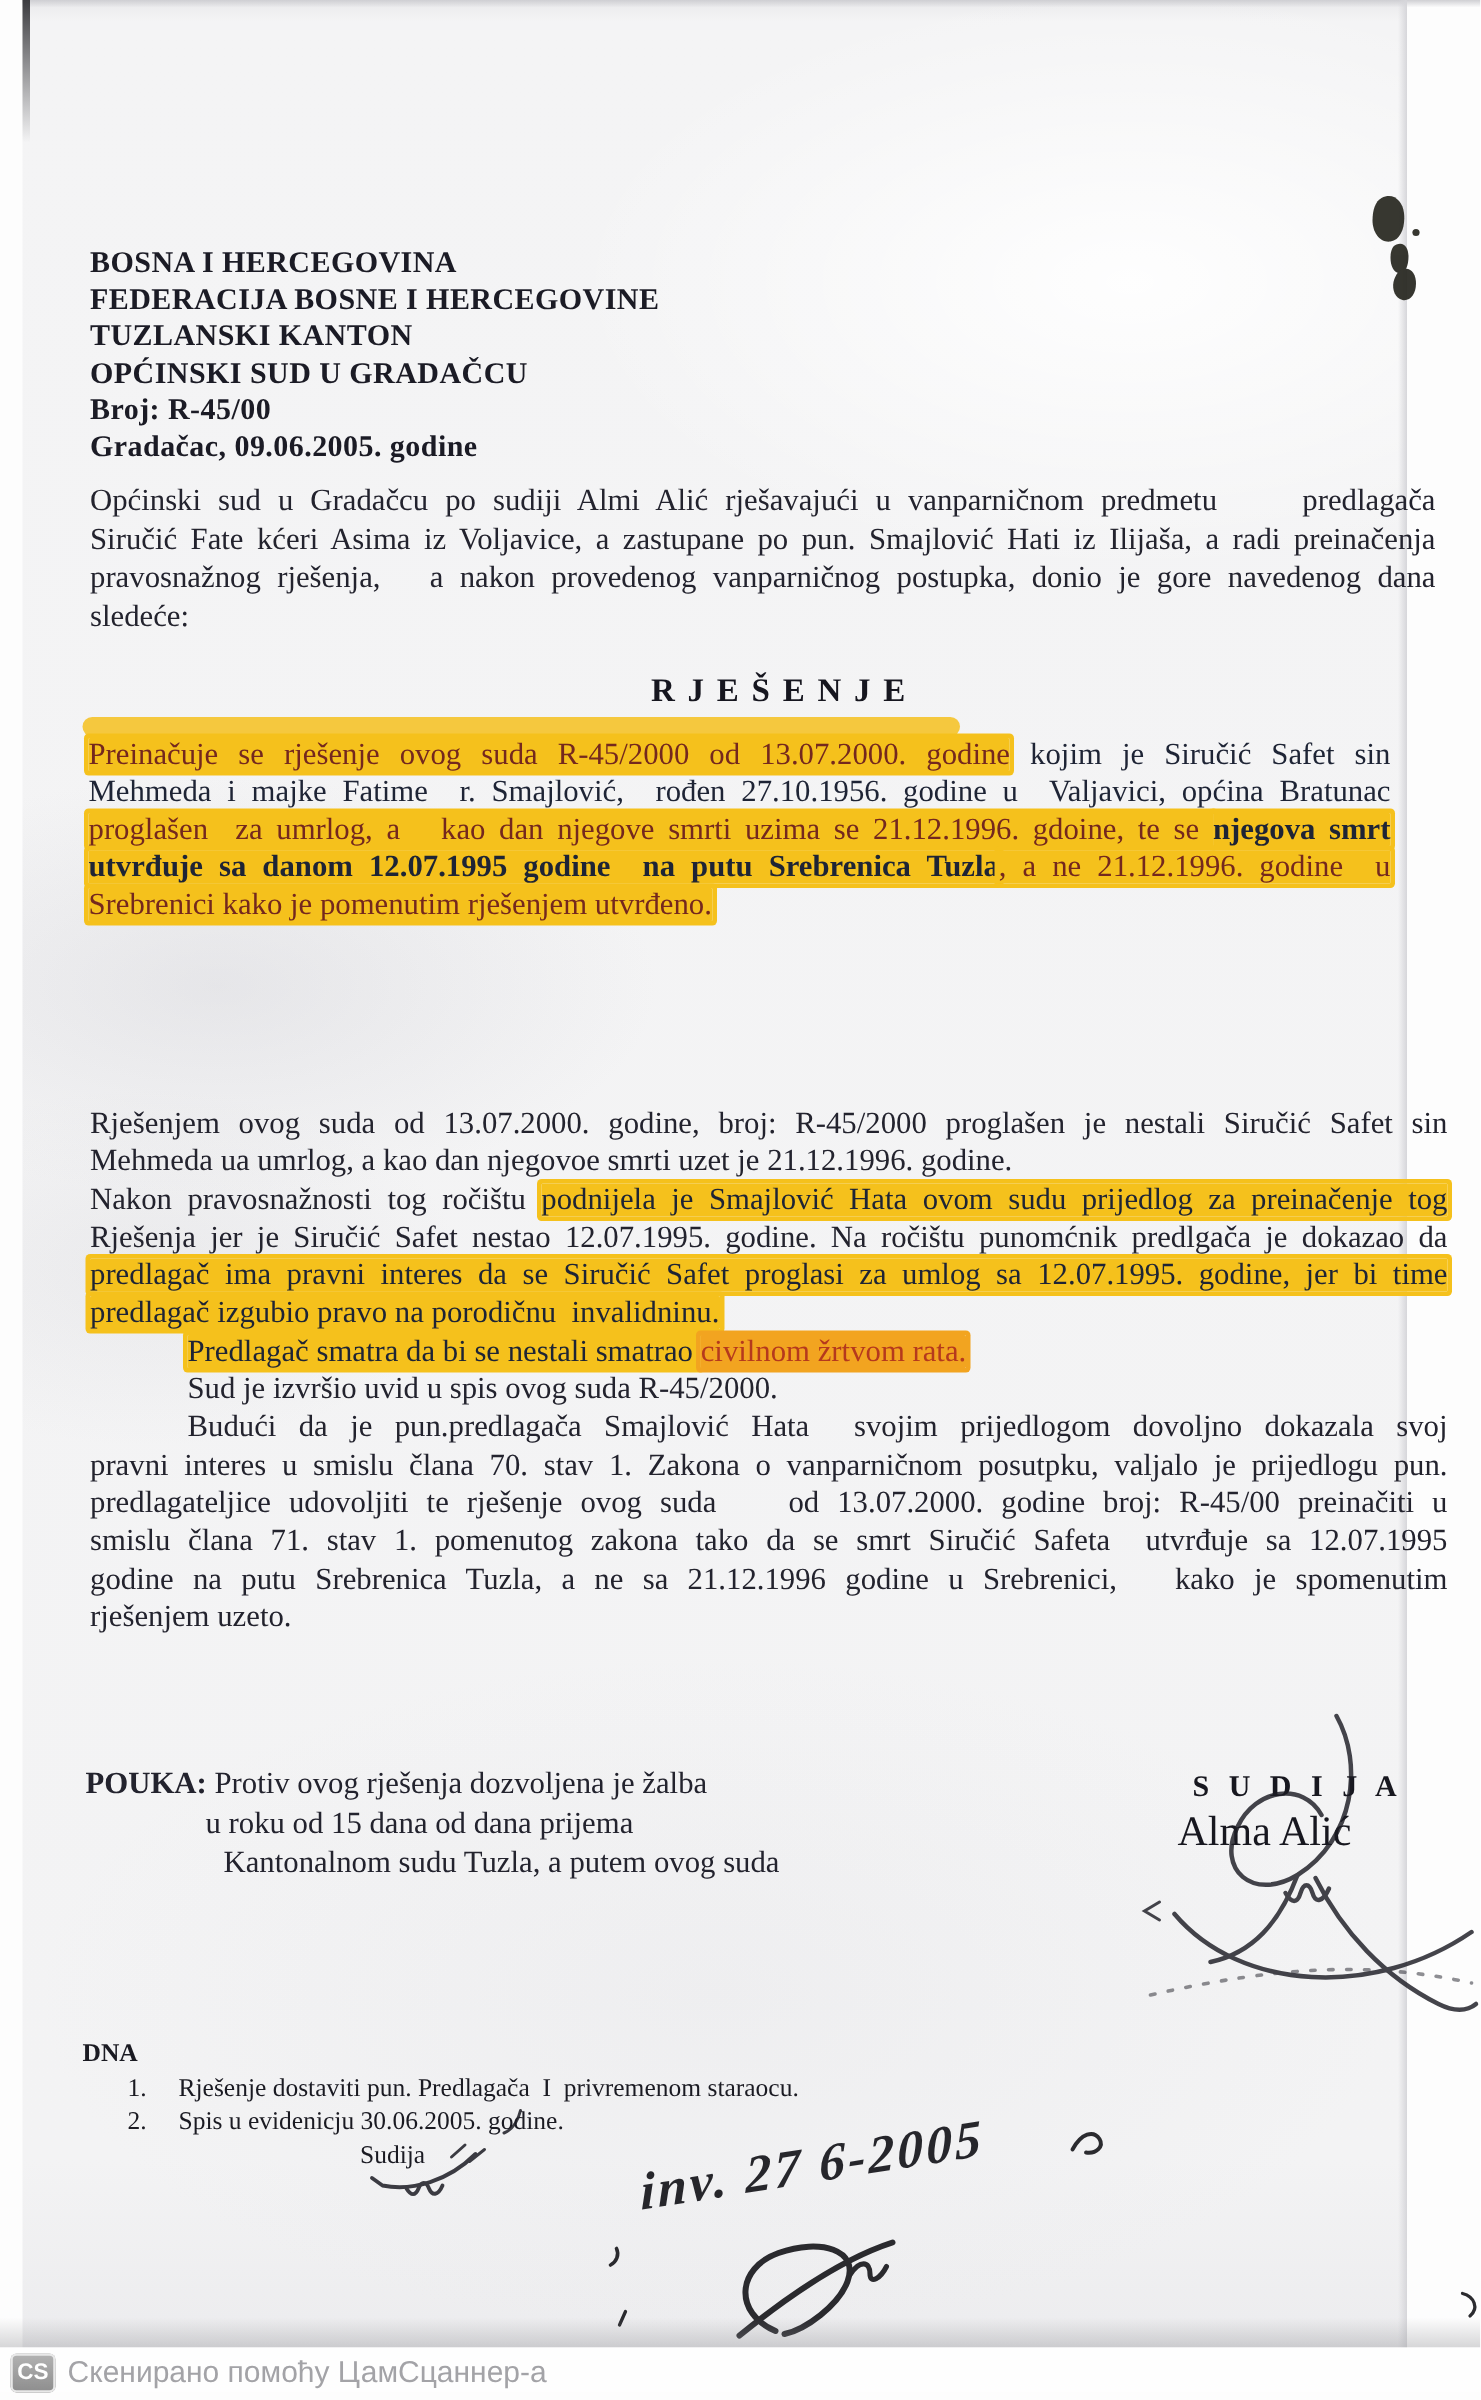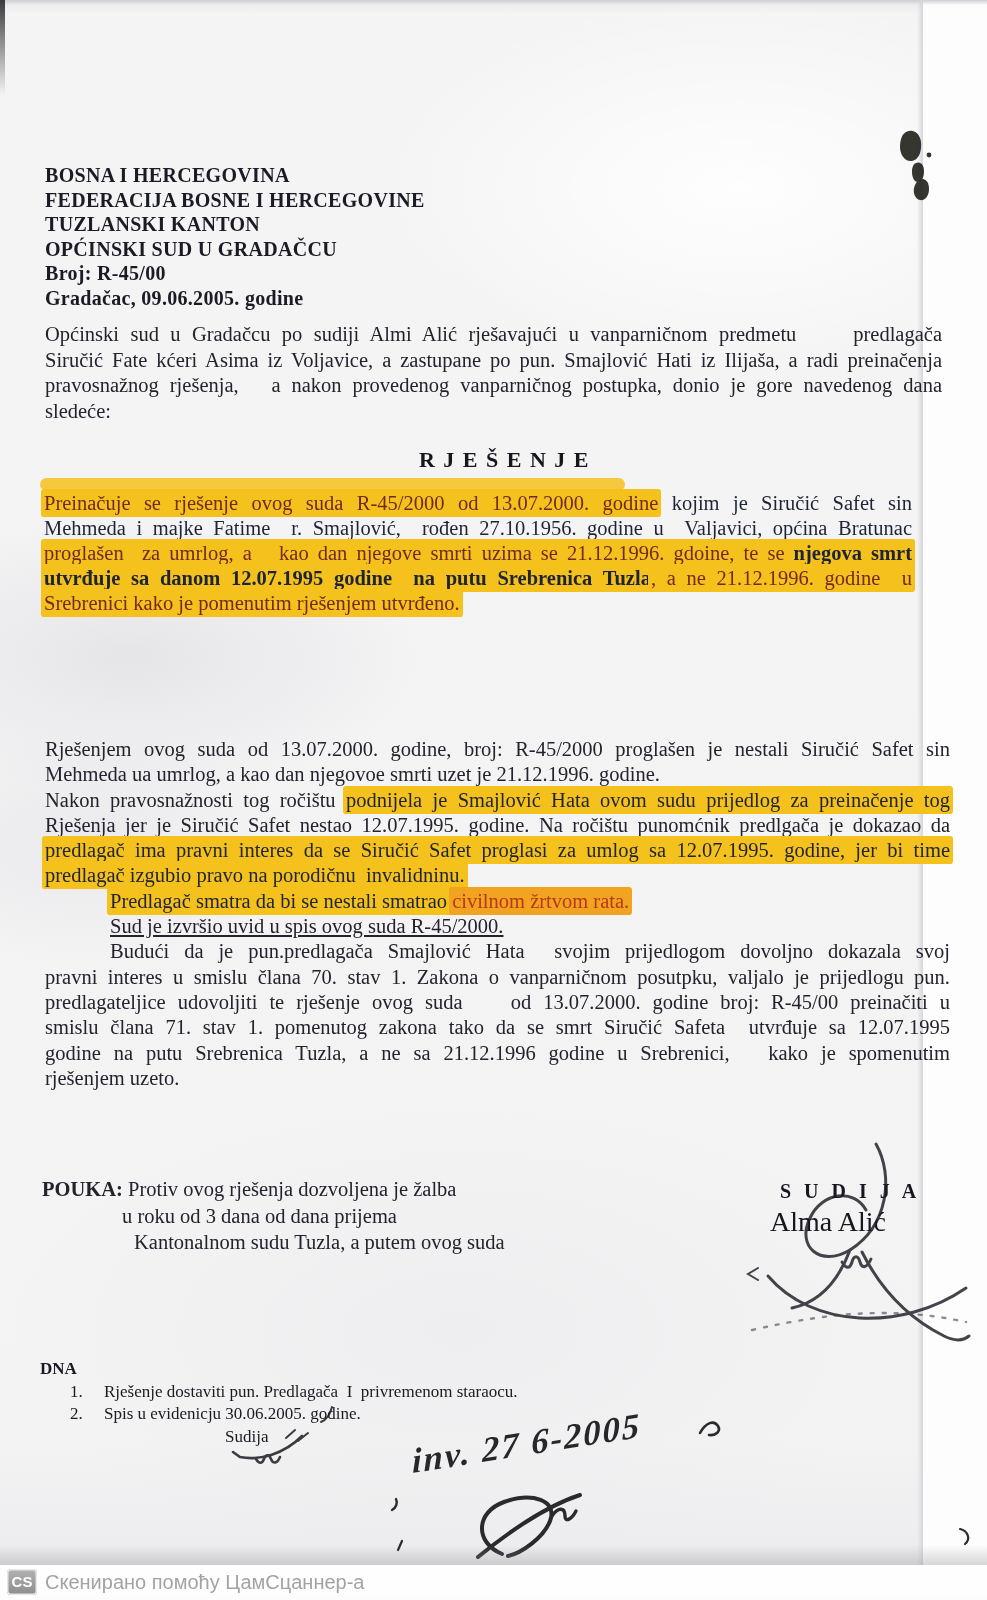--- a/index.html
+++ b/index.html
@@ -1,20 +1,20 @@
 <!DOCTYPE html>
 <html><head>
 <meta charset="utf-8">
 <style>
   html,body{margin:0;padding:0;background:#fff;}
   .page{position:relative;width:987px;height:1600px;overflow:hidden;
         font-family:"Liberation Serif","DejaVu Serif",serif;color:#23232e;
         background:#fdfdfd;}
   
-  .paper{position:absolute;left:0;top:0;width:899px;height:1565px;
+  .paper{position:absolute;left:15px;top:0;width:899px;height:1565px;
     background:
       radial-gradient(420px 200px at 14% 42%, rgba(198,198,205,.30), transparent 70%),
       radial-gradient(300px 170px at 9% 54%, rgba(200,200,206,.22), transparent 70%),
       radial-gradient(500px 260px at 80% 12%, rgba(255,255,255,.9), transparent 75%),
       radial-gradient(600px 300px at 50% 85%, rgba(224,224,228,.25), transparent 75%),
       linear-gradient(180deg,#e9e9eb 0px,#f4f4f5 14px,#f3f3f4 92%,#ececee 100%); padding-left: 24px;}
   .edge-top{position:absolute;left:0;top:0;width:987px;height:5px;background:linear-gradient(#cfcfd3,rgba(207,207,211,0));}
   .edge-left{position:absolute;left:0;top:0;width:5px;height:95px;background:linear-gradient(180deg,#3c3c40,rgba(60,60,64,0));}
   .edge-right{position:absolute;right:0;top:0;width:6px;height:1565px;background:linear-gradient(90deg,rgba(200,200,205,0),#d6d6da);}
 
@@ -88,32 +88,32 @@
       </div>
 
     <div id="obody">
         <div class="tline just"><span>Rješenjem ovog suda od 13.07.2000. godine, broj: R-45/2000 proglašen je nestali Siručić Safet sin</span></div>
         <div class="tline"><span>Mehmeda ua umrlog, a kao dan njegovoe smrti uzet je 21.12.1996. godine.</span></div>
         <div class="tline just"><span>Nakon pravosnažnosti tog ročištu </span><span class="hl c-nav">podnijela je Smajlović Hata ovom sudu prijedlog za preinačenje tog</span></div>
         <div class="tline just"><span>Rješenja jer je Siručić Safet nestao 12.07.1995. godine. Na ročištu punomćnik predlgača je dokazao da</span></div>
         <div class="tline just"><span class="hl c-nav">predlagač ima pravni interes da se Siručić Safet proglasi za umlog sa 12.07.1995. godine, jer bi time</span></div>
         <div class="tline"><span class="hl c-nav">predlagač izgubio pravo na porodičnu&nbsp; invalidninu.</span></div>
         <div class="tline" style="padding-left: 65px;"><span class="hl c-nav">Predlagač smatra da bi se nestali smatrao </span><span class="hl2 c-red">civilnom žrtvom rata.</span></div>
-        <div class="tline" style="padding-left: 65px; text-decoration: underline;"><span>Sud je izvršio uvid u spis ovog suda R-45/2000.</span></div>
+        <div class="tline" style="padding-left: 65px;"><span>Sud je izvršio uvid u spis ovog suda R-45/2000.</span></div>
         <div class="tline just" style="padding-left: 65px;"><span>Budući da je pun.predlagača Smajlović Hata&nbsp; svojim prijedlogom dovoljno dokazala svoj</span></div>
         <div class="tline just"><span>pravni interes u smislu člana 70. stav 1. Zakona o vanparničnom posutpku, valjalo je prijedlogu pun.</span></div>
         <div class="tline just"><span>predlagateljice udovoljiti te rješenje ovog suda&nbsp;&nbsp;&nbsp; od 13.07.2000. godine broj: R-45/00 preinačiti u</span></div>
         <div class="tline just"><span>smislu člana 71. stav 1. pomenutog zakona tako da se smrt Siručić Safeta&nbsp; utvrđuje sa 12.07.1995</span></div>
         <div class="tline just"><span>godine na putu Srebrenica Tuzla, a ne sa 21.12.1996 godine u Srebrenici,&nbsp;&nbsp; kako je spomenutim</span></div>
         <div class="tline"><span>rješenjem uzeto.</span></div>
       </div>
 
     <div id="pouka">
         <div class="tline"><span class="b">POUKA:</span><span> Protiv ovog rješenja dozvoljena je žalba</span></div>
-        <div class="tline" style="padding-left: 80px;"><span>u roku od 3 dana od dana prijema</span></div>
+        <div class="tline" style="padding-left: 80px;"><span>u roku od 15 dana od dana prijema</span></div>
         <div class="tline" style="padding-left: 92px;"><span>Kantonalnom sudu Tuzla, a putem ovog suda</span></div>
       </div>
 
     <div id="sudblock">
       <div class="sud-title">S U D I J A</div>
       <div class="sud-name">Alma Alić</div>
     </div>
 
     <div id="dna">
         <div class="tline"><span class="b">DNA</span></div>

